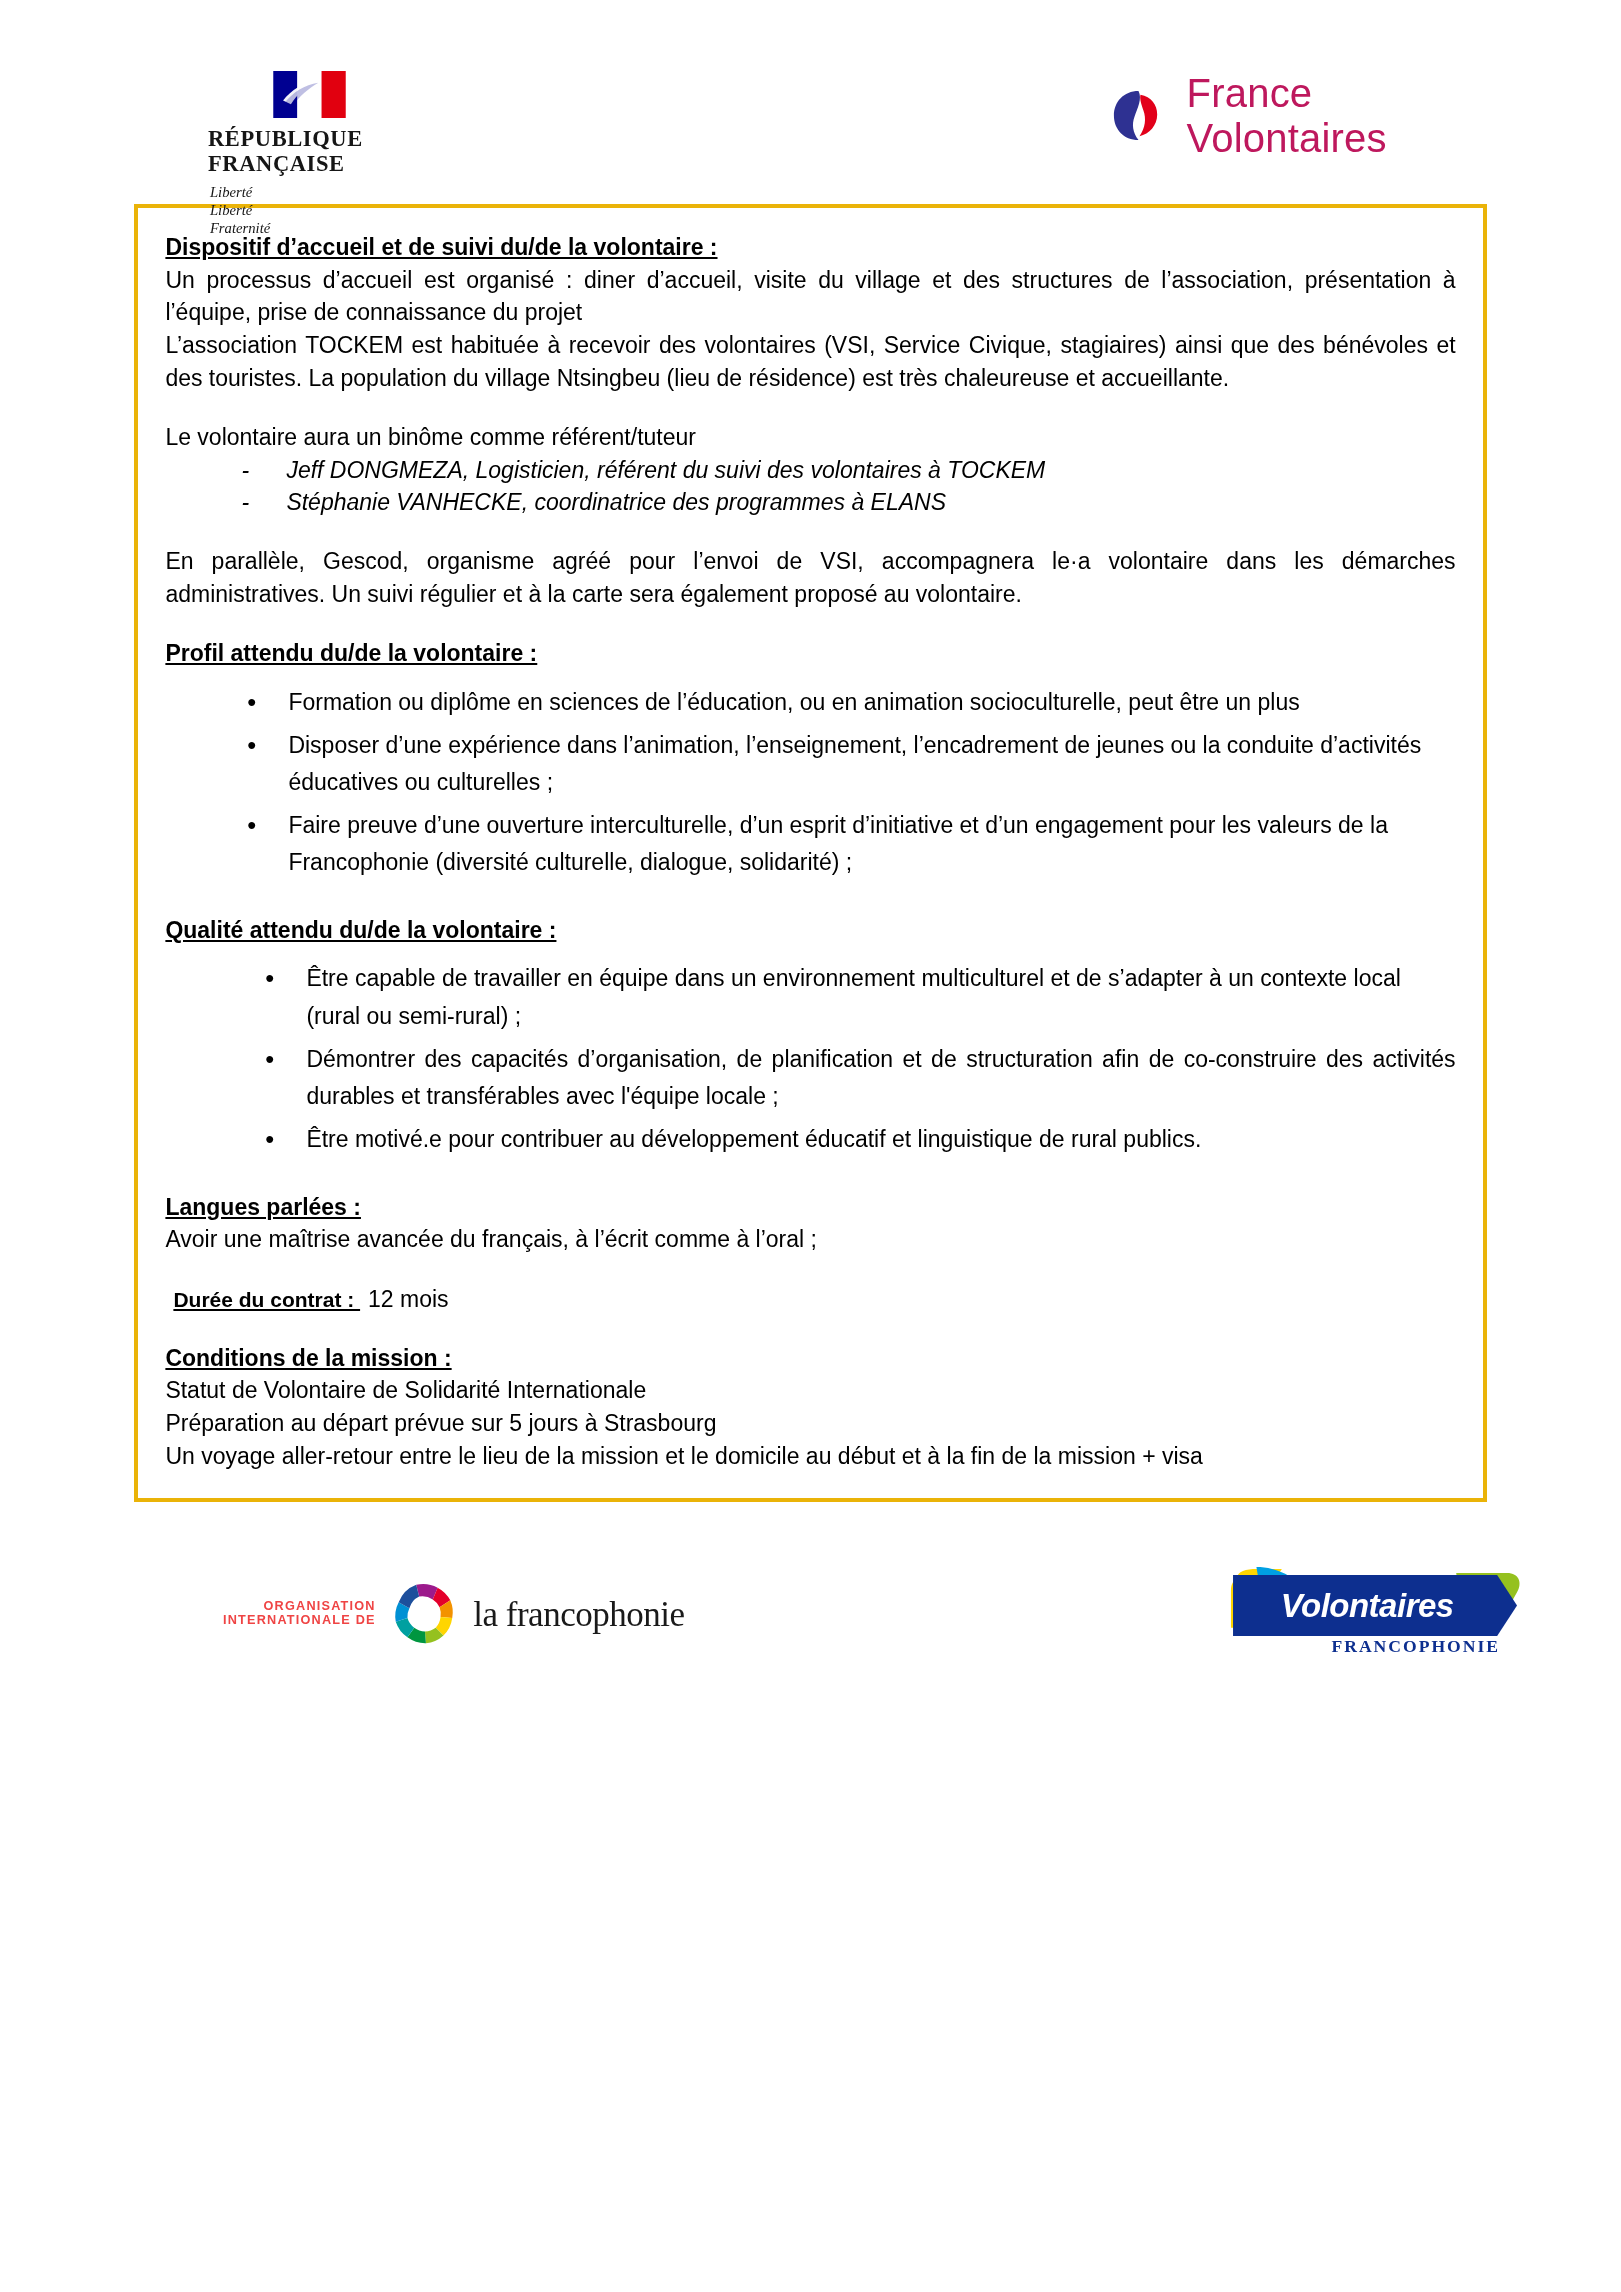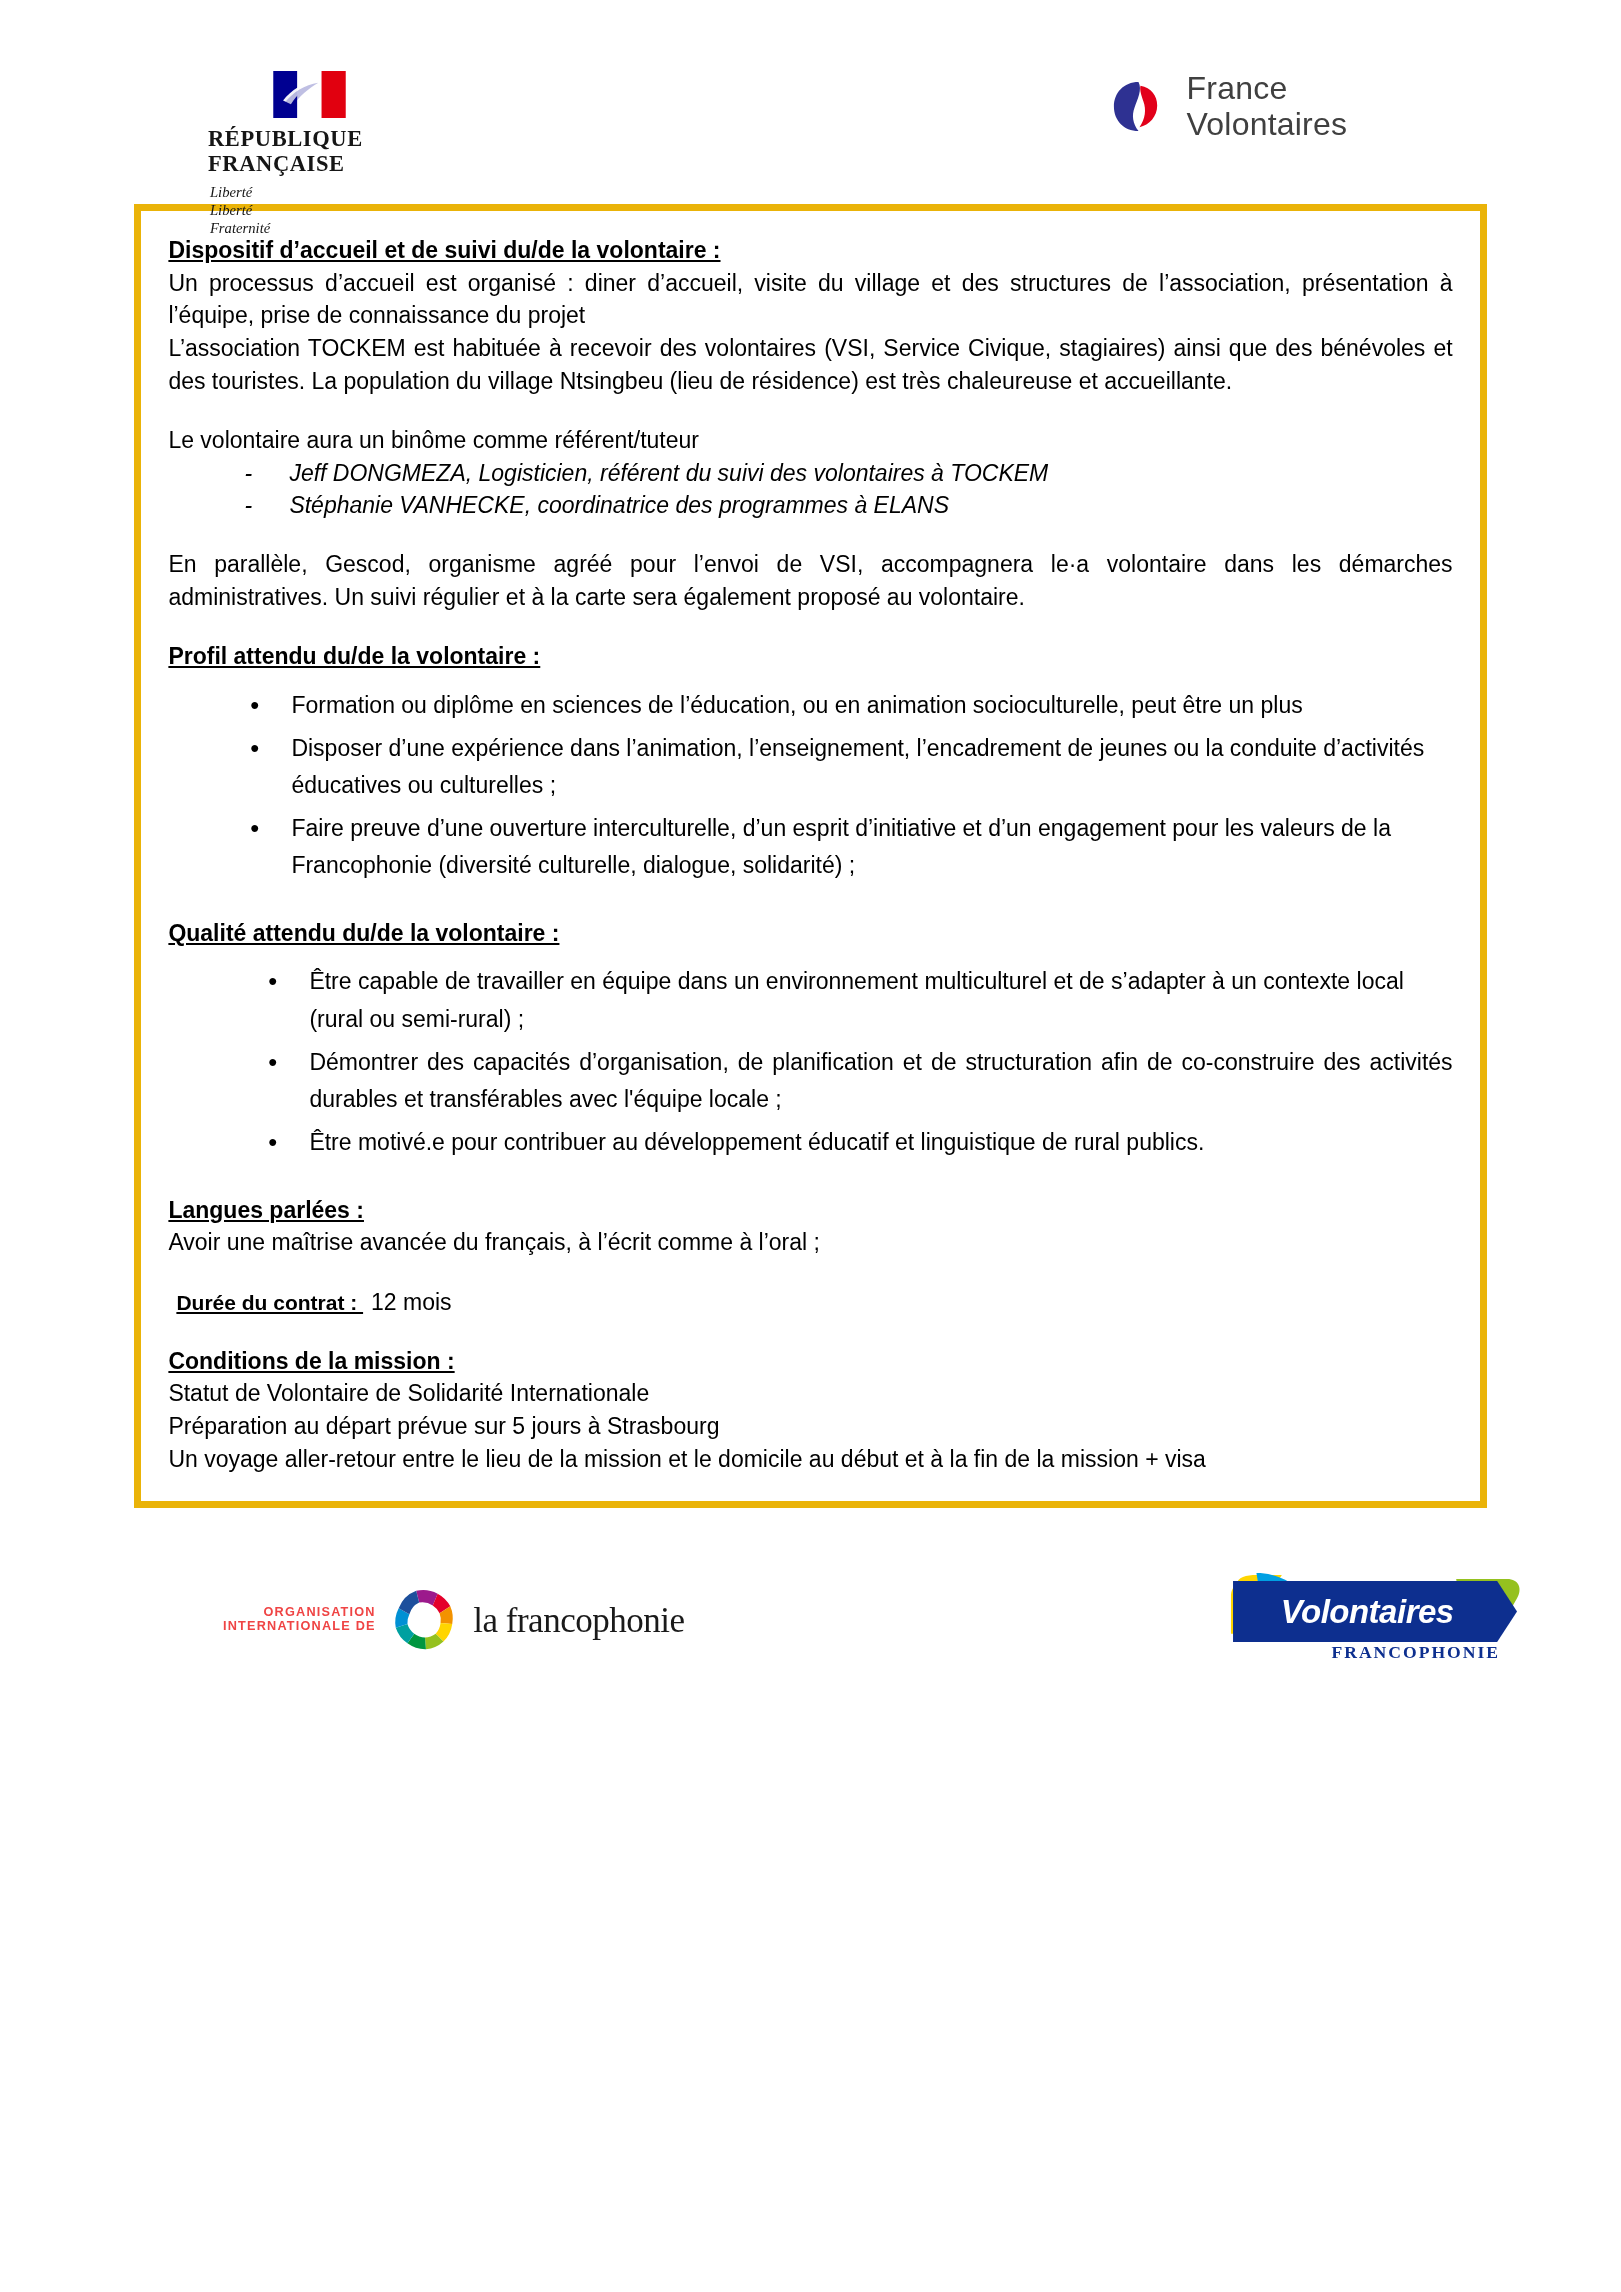--- a/index.html
+++ b/index.html
@@ -66,31 +66,31 @@
 
   .fv-logo {
     margin-left: 696px;
     display: flex;
     align-items: center;
     gap: 17.6px;
   }
   .fv-mark { width: 61px; height: 61px; display:block; }
   .fv-text {
     font-family: "Liberation Sans", sans-serif;
-    font-size: 32px;
+    font-size: 40px;
     line-height: 1.12;
-    color: #404040;
+    color: #be185d;
     letter-spacing: 0.2px;
   }
 
   
   .doc-box {
     margin: 17.6px auto 0 auto;
     width: 1353px;
-    border: 7px solid #eab308;
+    border: 4px solid #eab308;
     box-sizing: border-box;
     padding: 23.5px 27.4px 25.5px 27.4px;
     background: #fff;
   }
   .doc-box p, .doc-box li {
     font-size: 23px;
     line-height: 1.42;
     margin: 0;
     color: #000;
   }

